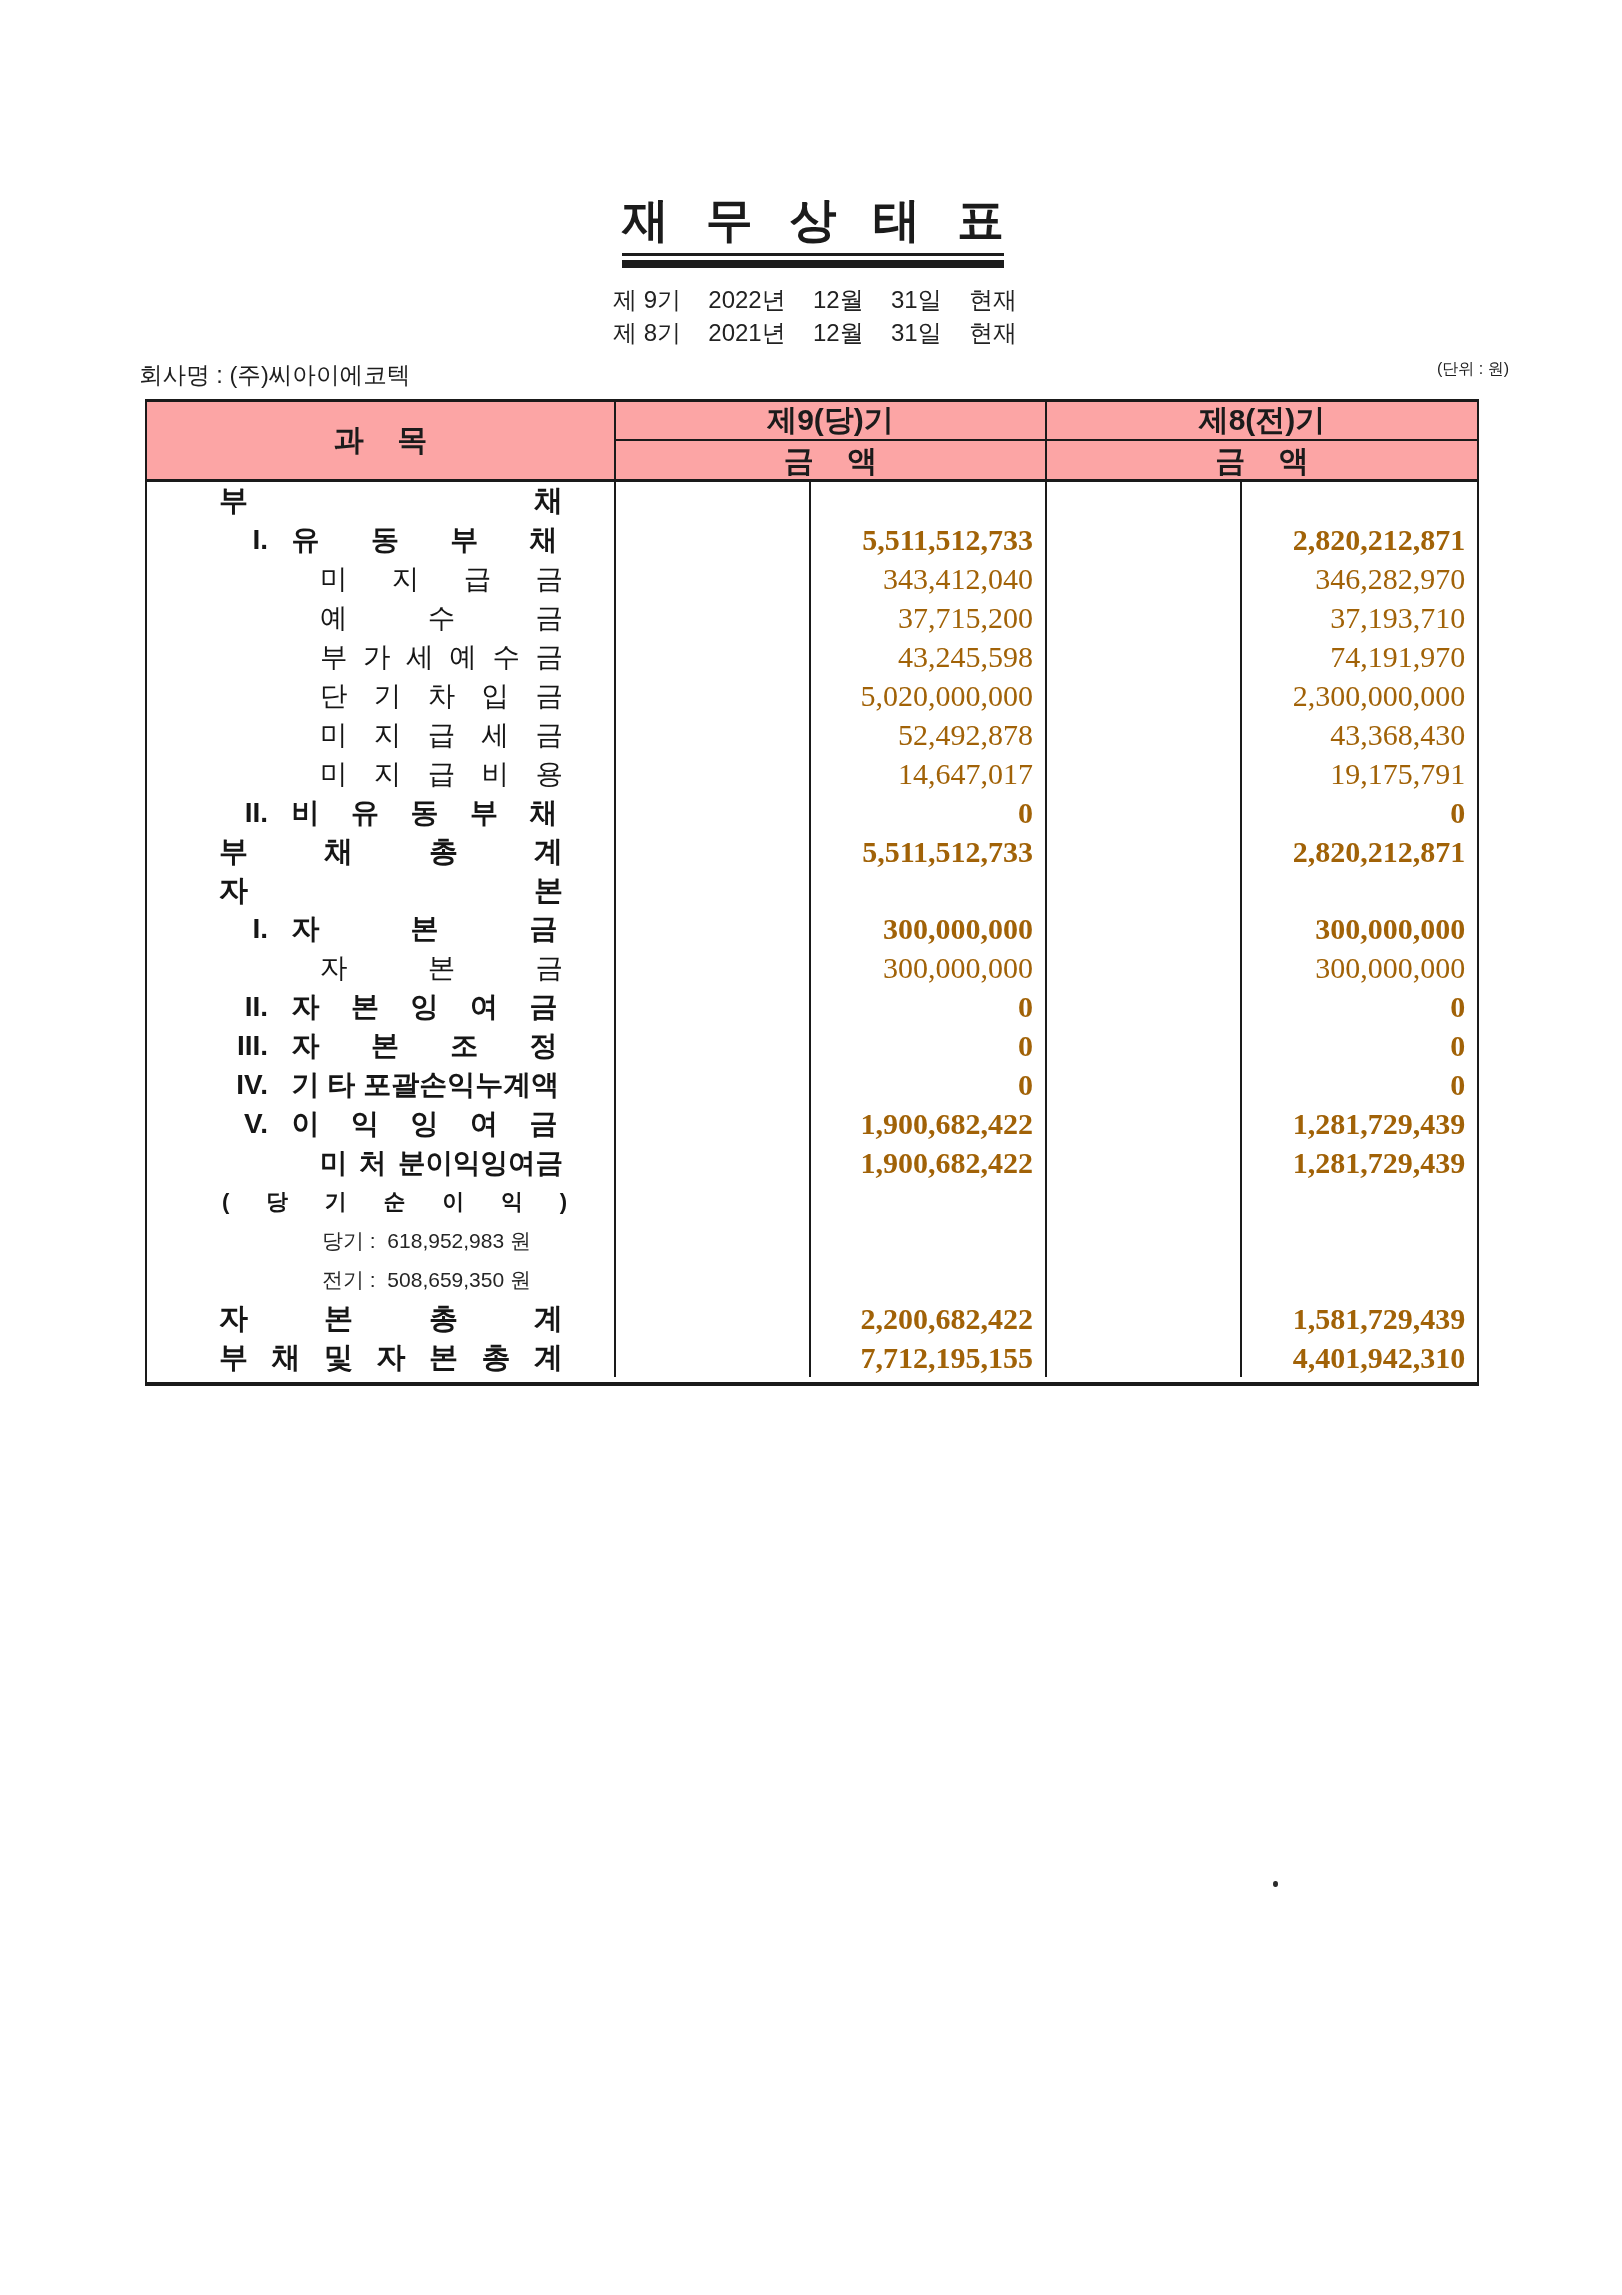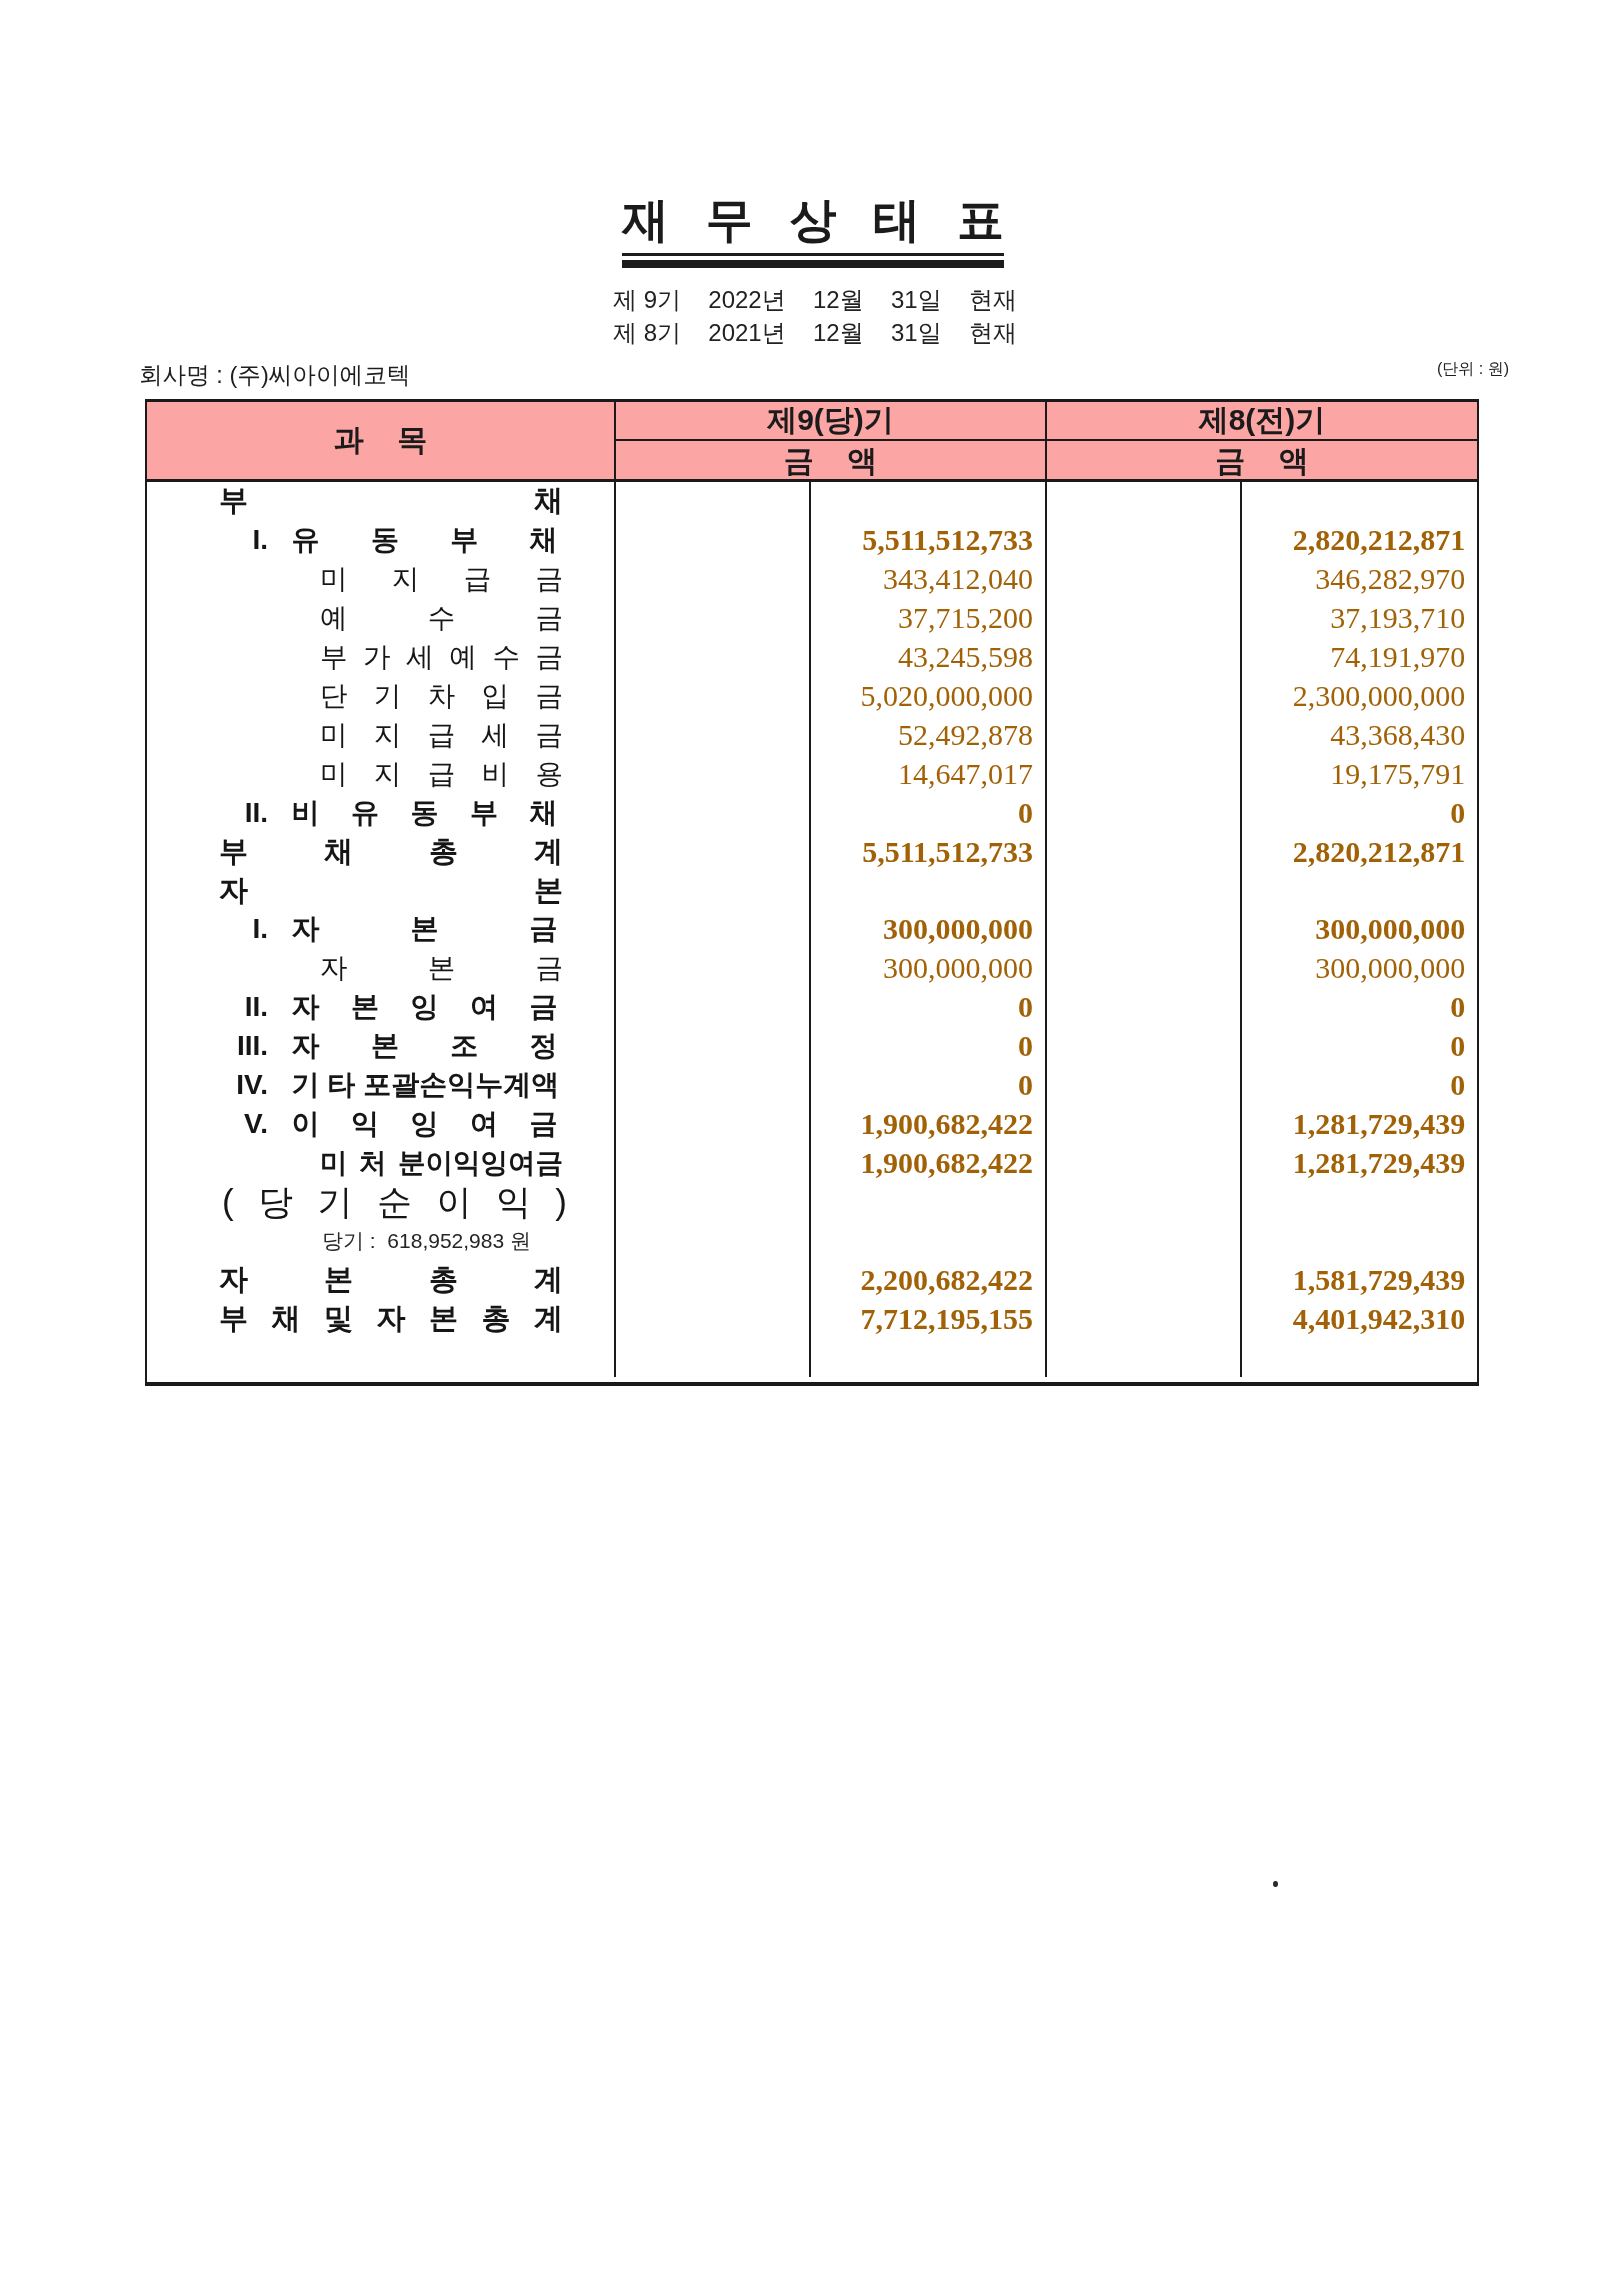--- a/index.html
+++ b/index.html
@@ -40,21 +40,21 @@
   .tbody{position:relative;height:895px;display:grid;grid-template-rows:repeat(23,1fr);}
   .vl{position:absolute;top:0;bottom:0;width:2px;background:#1a1a1a;}
 
   .row{position:relative;}
   .lab{position:absolute;top:50%;transform:translateY(-50%);
        display:inline-block;font-size:27.5px;
        text-align:justify;text-align-last:justify;white-space:nowrap;}
   .sec,.tot{left:72px;width:344px;font-weight:700;font-size:29px;}
   .item{left:173px;width:243px;font-weight:400;}
   .bl{font-weight:700;}
-  .paren{left:75px;width:345px;font-weight:400;font-size:35px;}
+  .paren{left:75px;width:345px;font-weight:700;font-size:22px;}
   .note{left:175px;width:auto;text-align:right;text-align-last:left;
         font-size:21px;font-weight:400;white-space:pre;color:#262626;}
 
   .lab1{position:absolute;left:56px;top:50%;transform:translateY(-50%);
         display:flex;align-items:center;font-weight:700;font-size:28px;}
   .rn{display:inline-block;width:65px;text-align:right;white-space:nowrap;}
   .lbl{display:inline-block;margin-left:23.6px;width:266px;
        text-align:justify;text-align-last:justify;white-space:nowrap;}
 
   .amt{position:absolute;top:50%;transform:translateY(-50%);
@@ -239,20 +239,23 @@
       </div>
 
       <div class="row">
         <span class="lab paren">( 당 기 순 이 익 )</span>
       </div>
 
       <div class="row">
         <span class="lab note">당기 :  618,952,983 원</span>
       </div>
 
+      <div class="row">
+        <span class="lab note">전기 :  508,659,350 원</span>
+      </div>
 
       <div class="row b">
         <span class="lab tot">자 본 총 계</span>
         <span class="amt a9">2,200,682,422</span>
         <span class="amt a8">1,581,729,439</span>
       </div>
 
       <div class="row b">
         <span class="lab tot">부 채 및 자 본 총 계</span>
         <span class="amt a9">7,712,195,155</span>

